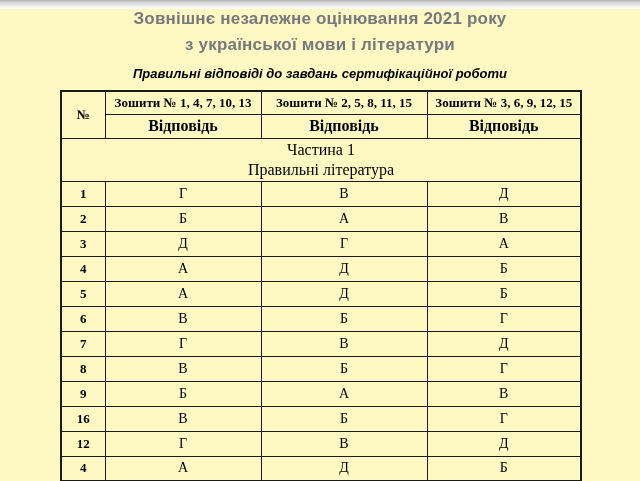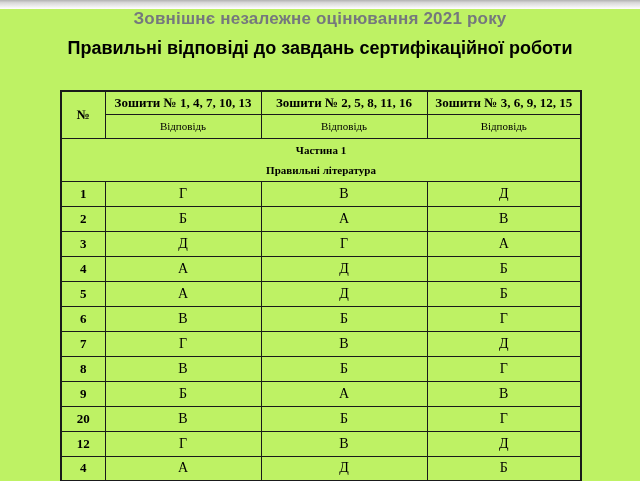--- a/index.html
+++ b/index.html
@@ -5,21 +5,21 @@
   * { margin: 0; padding: 0; box-sizing: border-box; }
   html, body {
     width: 640px; height: 481px;
     background: #ffffff;
     font-family: "Liberation Sans", "DejaVu Sans", sans-serif;
     overflow: hidden;
   }
   .page {
     position: relative;
     width: 640px; height: 481px;
-    background: #bef264;
+    background: #fef9c3;
   }
   .top-shade {
     position: absolute;
     left: 0; top: 0;
     width: 640px; height: 9px;
     background: linear-gradient(to bottom, #b2b2b2 0%, #d8d8d8 30%, #ffffff 100%);
   }
   .titles {
     position: absolute;
     left: 0; top: 6px;
@@ -27,25 +27,26 @@
     text-align: center;
   }
   .main-title {
     font-size: 17px;
     font-weight: bold;
     color: #75787d;
     line-height: 26px;
     letter-spacing: 0.2px;
   }
   .sub-title {
-    font-size: 18px;
+    font-size: 13px;
     font-weight: bold;
     color: #000000;
     line-height: 22px;
     margin-top: 5px;
+    font-style: italic;
   }
   table.answers {
     position: absolute;
     left: 60px; top: 90px;
     width: 520px;
     border-collapse: collapse;
     table-layout: fixed;
     font-family: "Liberation Serif", "DejaVu Serif", serif;
     color: #000000;
   }
@@ -56,55 +57,56 @@
     padding: 0;
   }
   table.answers {
     border: 2px solid #1a1a1a;
   }
   col.c-num  { width: 44px; }
   col.c-a    { width: 156px; }
   col.c-b    { width: 166px; }
   col.c-c    { width: 154px; }
   tr.head-row-1 td { height: 23px; font-weight: bold; font-size: 13px; }
-  tr.head-row-2 td { height: 24px; font-weight: normal; font-size: 11px; }
+  tr.head-row-2 td { height: 24px; font-weight: bold; font-size: 16px; }
   td.num-head { font-weight: bold; font-size: 13px; }
   tr.section-row td {
     height: 43px;
-    font-weight: bold;
-    font-size: 11px;
+    font-weight: normal;
+    font-size: 16px;
     line-height: 20px;
     margin-left: 40px;
   }
   tbody.data tr td { height: 25px; font-size: 14px; }
   tbody.data tr td.num { font-weight: bold; font-size: 13px; }
 </style>
 </head>
 <body>
 
 <div class="page">
   <div class="top-shade"></div>
 
   <div class="titles">
     <div class="main-title">Зовнішнє незалежне оцінювання 2021 року</div>
+    <div class="main-title">з української мови і літератури</div>
     <div class="sub-title">Правильні відповіді до завдань сертифікаційної роботи</div>
   </div>
 
   <table class="answers">
     <colgroup>
       <col class="c-num">
         <col class="c-a">
         <col class="c-b">
         <col class="c-c">
     </colgroup>
     <tbody>
       <tr class="head-row-1">
         <td rowspan="2" class="num-head">№</td>
         <td>Зошити № 1, 4, 7, 10, 13</td>
-        <td>Зошити № 2, 5, 8, 11, 16</td>
+        <td>Зошити № 2, 5, 8, 11, 15</td>
         <td>Зошити № 3, 6, 9, 12, 15</td>
       </tr>
       <tr class="head-row-2">
         <td>Відповідь</td>
         <td>Відповідь</td>
         <td>Відповідь</td>
       </tr>
       <tr class="section-row">
         <td colspan="4">
           <div>Частина 1</div>
@@ -161,21 +163,21 @@
           <td>Б</td>
           <td>Г</td>
         </tr>
         <tr>
           <td class="num">9</td>
           <td>Б</td>
           <td>А</td>
           <td>В</td>
         </tr>
         <tr>
-          <td class="num">20</td>
+          <td class="num">16</td>
           <td>В</td>
           <td>Б</td>
           <td>Г</td>
         </tr>
         <tr>
           <td class="num">12</td>
           <td>Г</td>
           <td>В</td>
           <td>Д</td>
         </tr>

